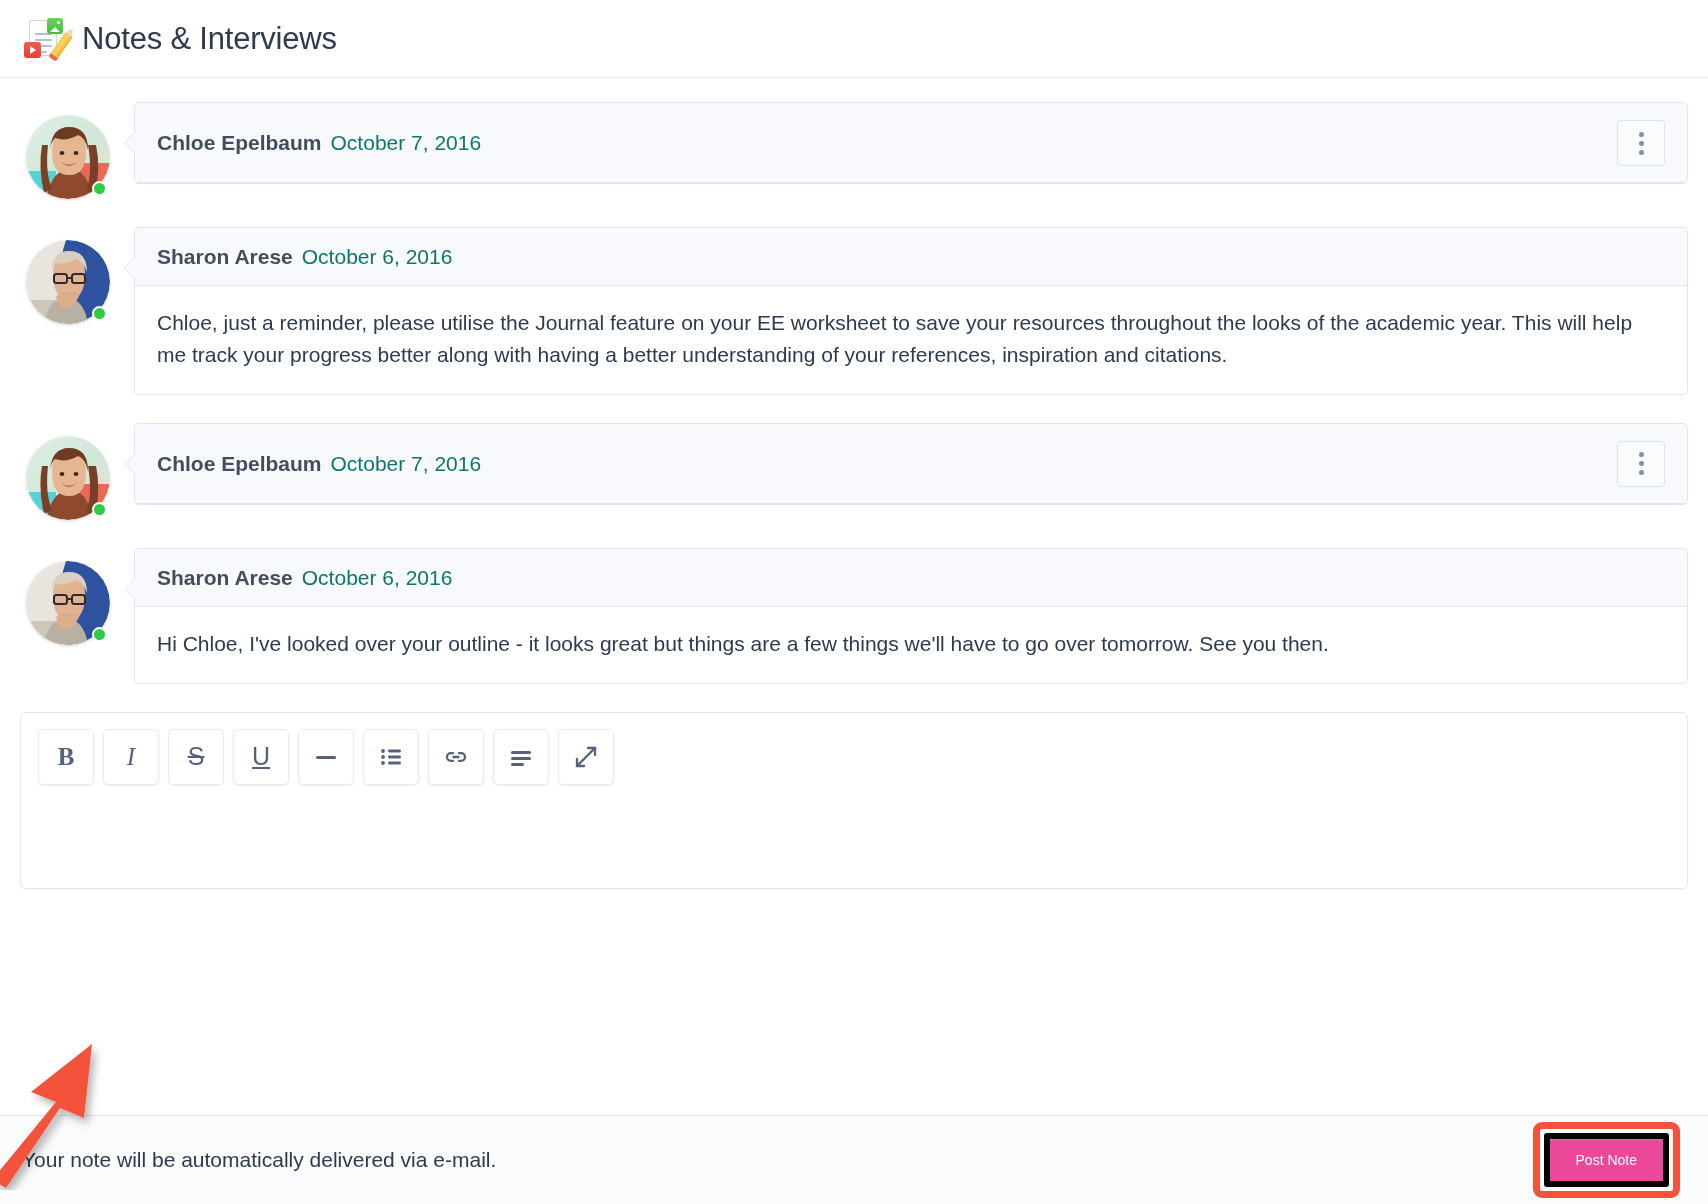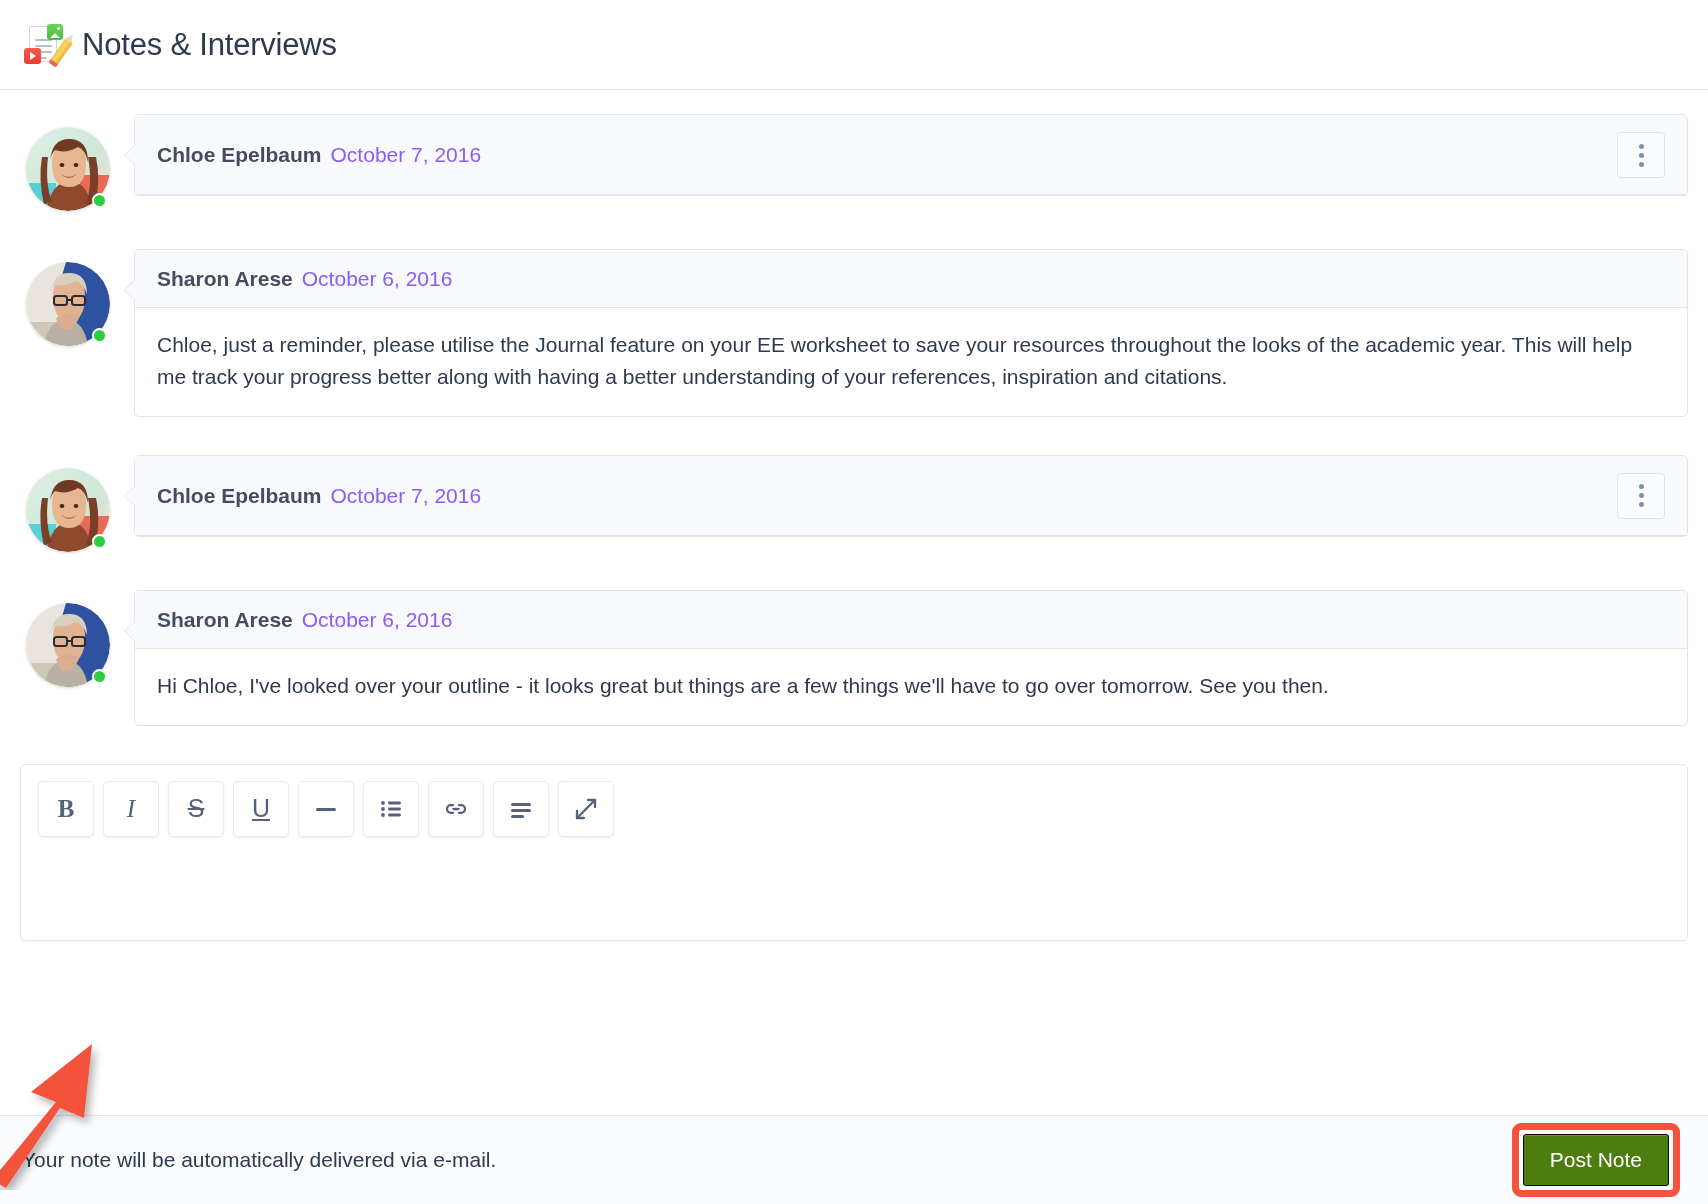--- a/index.html
+++ b/index.html
@@ -14,21 +14,21 @@
 
   #page {
     position: relative;
     width: 1708px;
     height: 1204px;
     background: #ffffff;
   }
 
   
   .page-header {
-    height: 90px;
+    height: 78px;
     display: flex;
     align-items: center;
     padding-left: 22px;
     border-bottom: 1px solid #e3e8ef;
     background: #ffffff;
   }
   .header-icon {
     width: 46px; height: 46px;
     position: relative;
     flex: 0 0 auto;
@@ -117,21 +117,21 @@
     letter-spacing: -0.2px;
   }
 
   
   .thread {
     padding: 24px 20px 0 20px;
   }
   .msg-row {
     display: flex;
     align-items: flex-start;
-    margin-bottom: 38px;
+    margin-bottom: 28px;
   }
   .avatar-wrap {
     position: relative;
     width: 84px; height: 84px;
     flex: 0 0 auto;
     margin: 13px 24px 0 6px;
   }
   .avatar {
     width: 84px; height: 84px;
     border-radius: 50%;
@@ -185,21 +185,21 @@
     min-height: 58px;
   }
   .author {
     font-size: 21px;
     font-weight: bold;
     color: #454d5d;
     white-space: nowrap;
   }
   .msg-date {
     font-size: 21px;
-    color: #8b5cf6;
+    color: #0f766e;
     margin-left: 9px;
     white-space: nowrap;
   }
   .kebab-btn {
     margin-left: auto;
     width: 48px; height: 46px;
     border: 1px solid #dbe3ef;
     border-radius: 4px;
     background: #fbfcfe;
     display: flex;
@@ -278,25 +278,25 @@
   .post-highlight {
     margin-left: auto;
     border: 7px solid #f4523b;
     border-radius: 9px;
     padding: 4px;
     background: transparent;
     display: inline-block;
   }
   .post-btn {
     display: block;
-    background: #4d7c0f;
-    border: 1px solid #000000;
+    background: #ec4899;
+    border: 6px solid #000000;
     border-radius: 3px;
     color: #ffffff;
-    font-size: 21px;
+    font-size: 14px;
     padding: 13px 26px;
     cursor: pointer;
     box-shadow: inset 0 1px 0 rgba(255,255,255,0.18);
   }
 
   
   .arrow-annot {
     position: absolute;
     left: -16px;
     top: 1030px;

